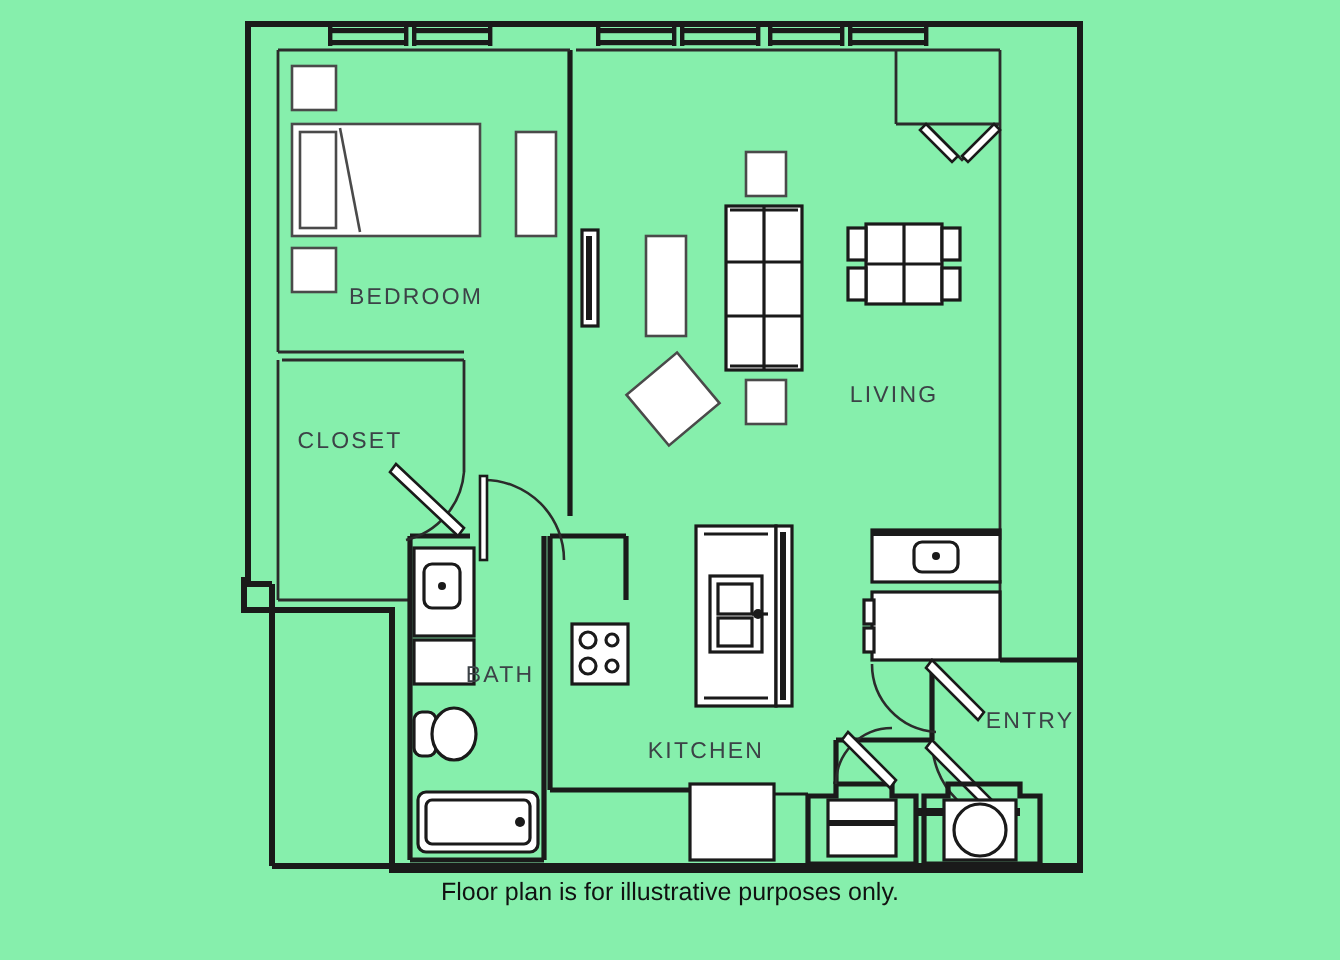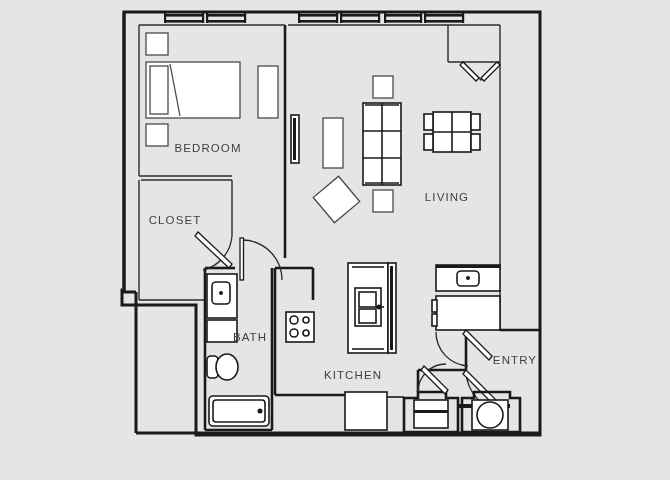--- a/index.html
+++ b/index.html
@@ -10,21 +10,21 @@
   body {
     width: 670px;
     height: 480px;
     font-family: "Liberation Sans", sans-serif;
     overflow: hidden;
   }
   #floorplan-app {
     position: relative;
     width: 670px;
     height: 480px;
-    background: #e5e5e5;
+    background: #86efac;
   }
   #plan-svg {
     position: absolute;
     left: 0;
     top: 0;
   }
   .room-label {
     font-family: "Liberation Sans", sans-serif;
     font-size: 11.5px;
     letter-spacing: 1.1px;
@@ -358,15 +358,16 @@
       <text class="room-label" x="175" y="224" text-anchor="middle">CLOSET</text>
       <text class="room-label" x="447" y="201" text-anchor="middle">LIVING</text>
       <text class="room-label" x="250" y="341" text-anchor="middle">BATH</text>
       <text class="room-label" x="353" y="379" text-anchor="middle">KITCHEN</text>
       <text class="room-label" x="515" y="364" text-anchor="middle">ENTRY</text>
     </g>
 
   </svg>
 
   <div id="caption">
+    <div>Floor plan is for illustrative purposes only.</div>
   </div>
 
 </div>
 
 </body></html>

